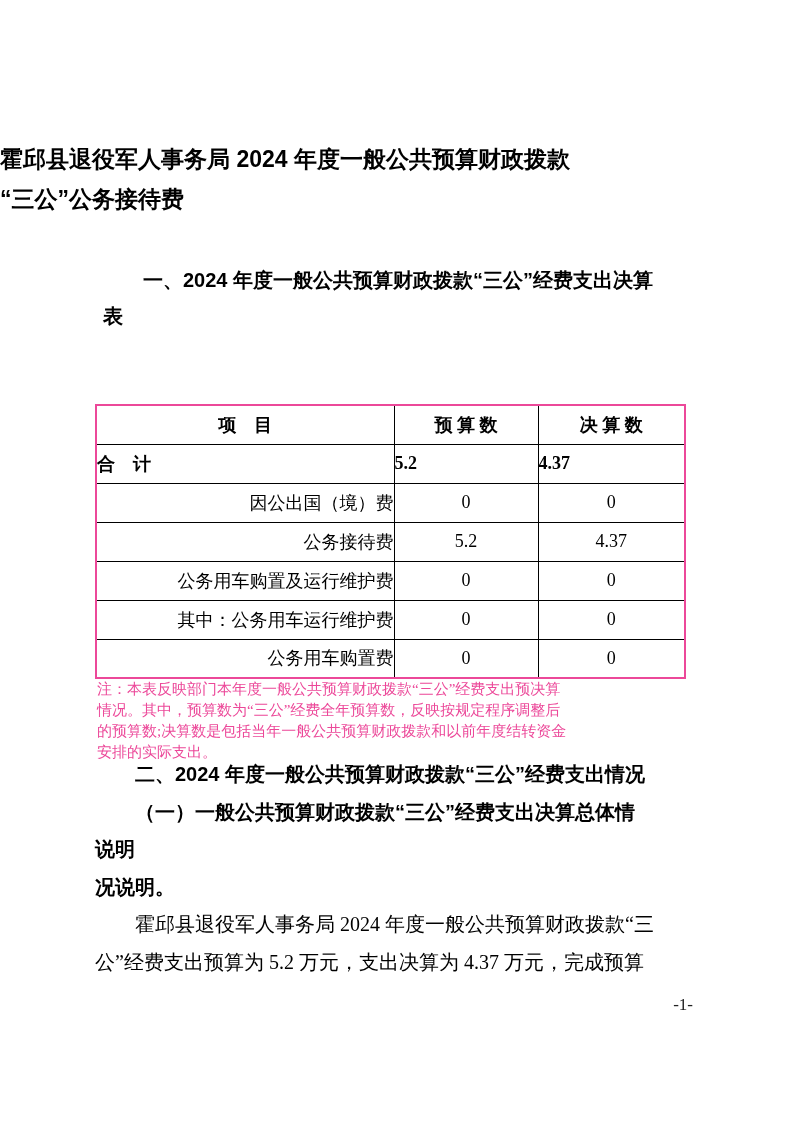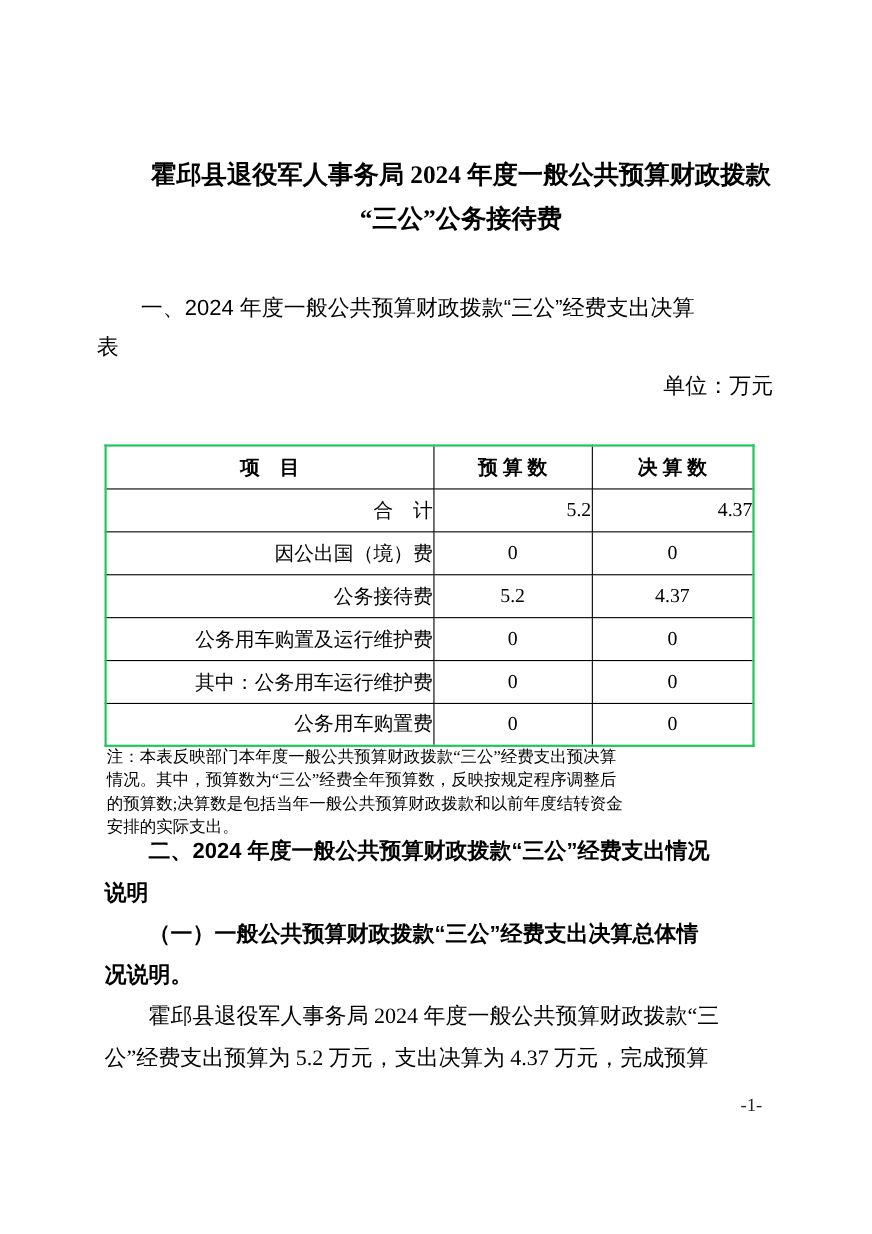--- a/index.html
+++ b/index.html
@@ -12,34 +12,32 @@
     color: #000000;
     font-family: "Liberation Serif", "DejaVu Serif", serif;
     overflow: hidden;
   }
   .line { display: block; white-space: nowrap; }
 
   
   .doc-title {
     position: absolute;
     top: 139px; left: 0; right: 0;
-    text-align: center;
     font-size: 23px;
     font-weight: bold;
     line-height: 40px;
-    font-family: Liberation Serif, serif;
-    margin-left: 45px;
+    font-family: Liberation Sans, sans-serif;
   }
 
   
   .sec1-heading {
     position: absolute;
-    top: 262px; left: 88px; width: 616px;
+    top: 262px; left: 103px; width: 616px;
     font-size: 20px;
-    font-weight: normal;
+    font-weight: bold;
     line-height: 36px;
     font-family: "Liberation Sans", "DejaVu Sans", sans-serif;
   }
   .ind { text-indent: 2em; }
 
   
   .unit-label {
     position: absolute;
     top: 337px; left: 95px; width: 608px;
     text-align: right;
@@ -47,46 +45,46 @@
     line-height: 28px;
   }
 
   
   .budget-table {
     position: absolute;
     top: 404px; left: 95px;
     width: 589px;
     border-collapse: collapse;
     table-layout: fixed;
-    border: 2px solid #22c55e;
+    border: 2px solid #ec4899;
     font-size: 18px;
   }
   .budget-table th, .budget-table td {
     border: 1.5px solid #000;
     height: 39px;
     padding: 0;
     vertical-align: middle;
   }
   .budget-table th { font-weight: bold; text-align: center; }
   .budget-table td.item { text-align: right; padding-left: 7px; margin-top: 12px; }
   .budget-table td.val { text-align: center; }
-  .budget-table tr.total-row td { font-weight: normal; text-align: right; }
+  .budget-table tr.total-row td { font-weight: bold; text-align: left; }
   .budget-table td.ind1 { }
   .budget-table td.ind2 { }
   .col-item { width: 298px; }
   .col-budget { width: 144px; }
   .col-final { width: 147px; }
 
   
   .table-note {
     position: absolute;
     top: 679px; left: 97px; width: 612px;
     font-size: 15px;
     line-height: 21px;
-    color: #000000;
+    color: #ec4899;
   }
 
   
   .narrative {
     position: absolute;
     top: 756px; left: 95px; width: 620px;
     font-size: 20px;
     line-height: 37.5px;
   }
   .narrative .h {
@@ -115,21 +113,20 @@
   <h1 class="doc-title">
     <span class="line">霍邱县退役军人事务局 2024 年度一般公共预算财政拨款</span>
     <span class="line">“三公”公务接待费</span>
   </h1>
 
   <div class="sec1-heading">
     <span class="line ind">一、2024 年度一般公共预算财政拨款“三公”经费支出决算</span>
     <span class="line">表</span>
   </div>
 
-  <div class="unit-label">单位：万元</div>
 
   <table class="budget-table">
     <colgroup>
       <col class="col-item">
       <col class="col-budget">
       <col class="col-final">
     </colgroup>
     <thead>
       <tr>
         <th>项　目</th>
@@ -173,22 +170,22 @@
 
   <div class="table-note">
     <span class="line">注：本表反映部门本年度一般公共预算财政拨款“三公”经费支出预决算</span>
     <span class="line">情况。其中，预算数为“三公”经费全年预算数，反映按规定程序调整后</span>
     <span class="line">的预算数;决算数是包括当年一般公共预算财政拨款和以前年度结转资金</span>
     <span class="line">安排的实际支出。</span>
   </div>
 
   <div class="narrative">
     <span class="line h ind">二、2024 年度一般公共预算财政拨款“三公”经费支出情况</span>
+    <span class="line h ind">（一）一般公共预算财政拨款“三公”经费支出决算总体情</span>
     <span class="line h">说明</span>
-    <span class="line h ind">（一）一般公共预算财政拨款“三公”经费支出决算总体情</span>
     <span class="line h">况说明。</span>
     <span class="line body-line ind">霍邱县退役军人事务局 2024 年度一般公共预算财政拨款“三</span>
     <span class="line body-line">公”经费支出预算为 5.2 万元，支出决算为 4.37 万元，完成预算</span>
   </div>
 
   <div class="page-number">-1-</div>
 
 </div>
 
 </body></html>

